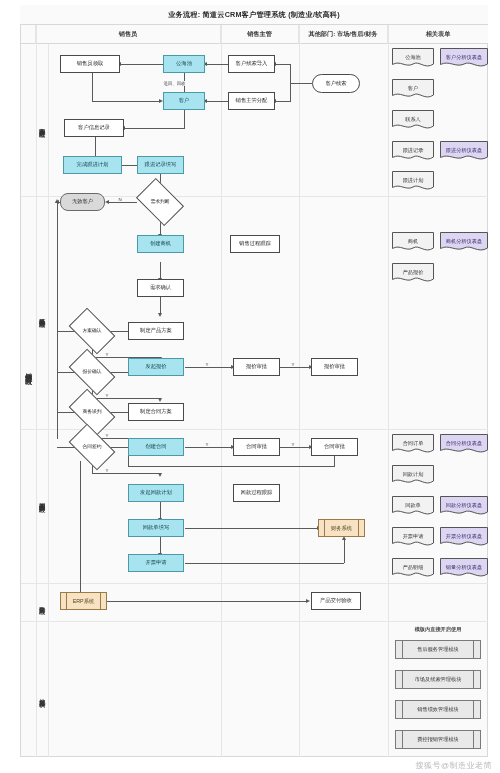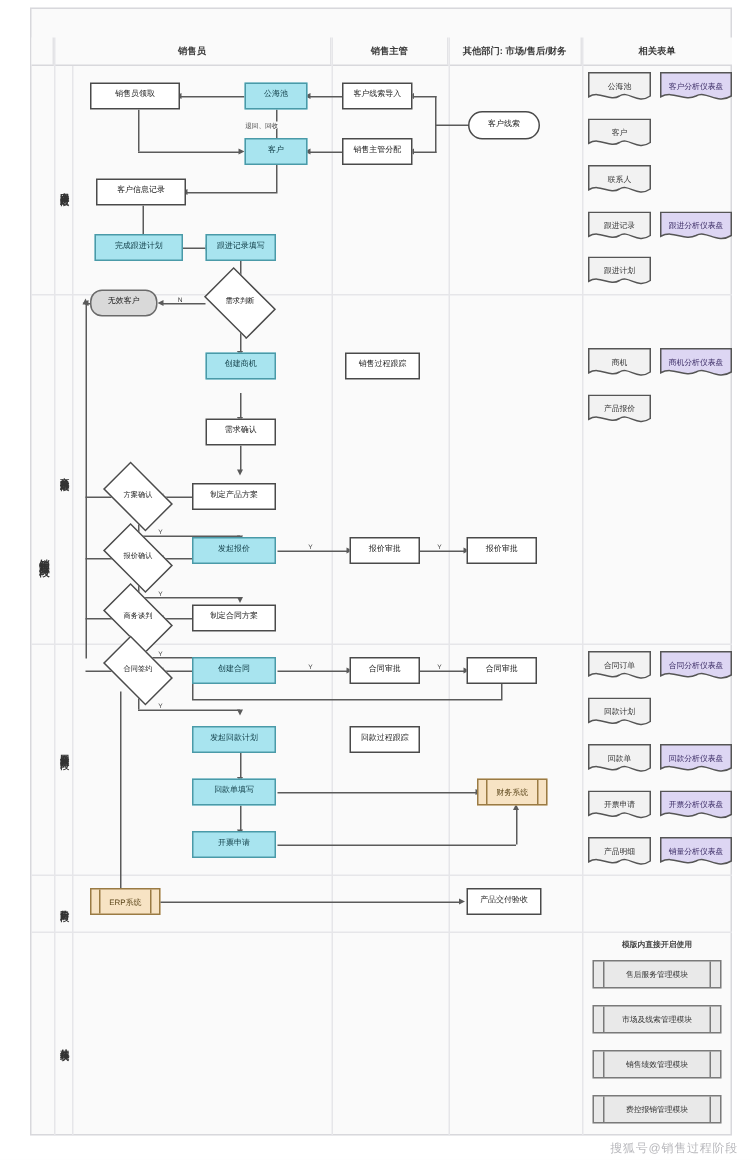--- a/index.html
+++ b/index.html
@@ -77,20 +77,23 @@
 
   .watermark{position:absolute;right:8px;bottom:2px;font-size:8px;color:#b9b9bd;letter-spacing:.5px;}
 </style>
 </head>
 <body>
 
 <div id="stage">
 
   <div class="frame"></div>
 
+  <div class="title-bar">
+    <span>业务流程: 简道云CRM客户管理系统 (制造业/软高科)</span>
+  </div>
 
   <div class="colhead" style="left:36px;width:185px;">
     <span>销售员</span>
   </div>
   <div class="colhead" style="left:221px;width:78px;">
     <span>销售主管</span>
   </div>
   <div class="colhead" style="left:299px;width:89px;">
     <span>其他部门: 市场/售后/财务</span>
   </div>
@@ -504,15 +507,15 @@
   <div class="modbox" style="left:395px;top:670px;width:86px;height:19px;">
     <span>市场及线索管理模块</span>
   </div>
   <div class="modbox" style="left:395px;top:700px;width:86px;height:19px;">
     <span>销售绩效管理模块</span>
   </div>
   <div class="modbox" style="left:395px;top:730px;width:86px;height:19px;">
     <span>费控报销管理模块</span>
   </div>
 
-  <div class="watermark">搜狐号@销售过程阶段</div>
+  <div class="watermark">搜狐号@制造业老简</div>
 
 </div>
 
 </body></html>

